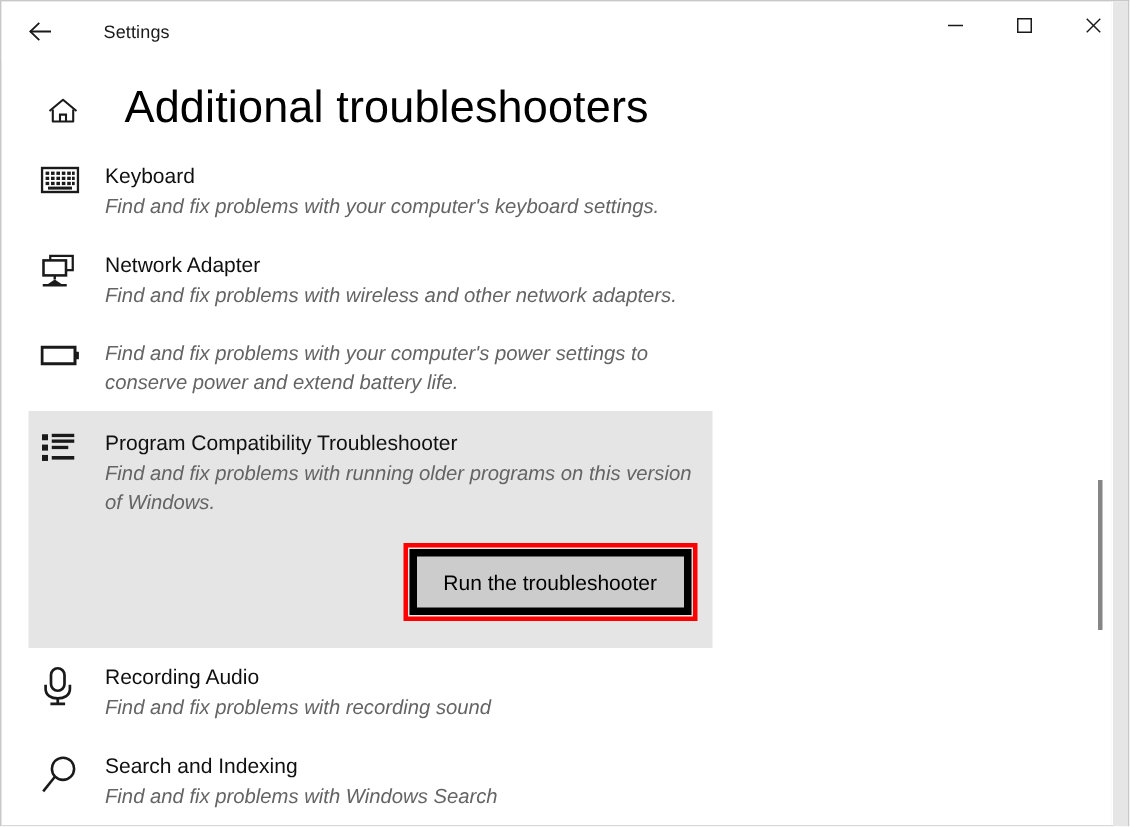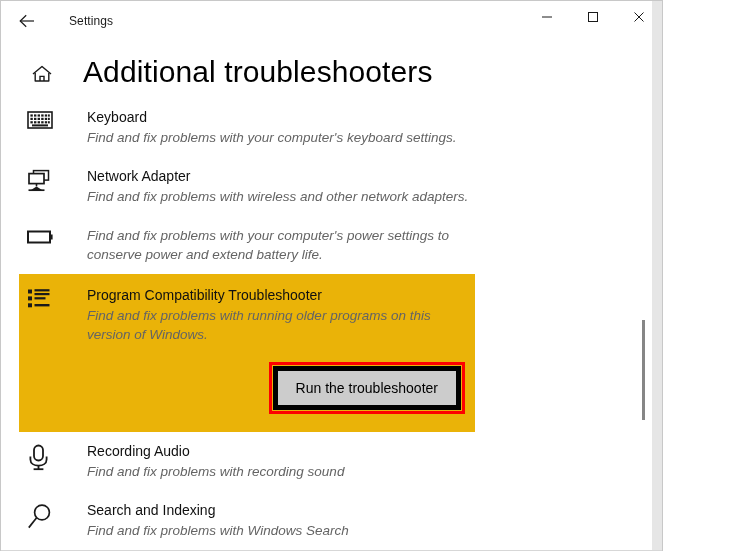--- a/index.html
+++ b/index.html
@@ -6,21 +6,21 @@
     margin: 0;
     padding: 0;
     background: #ffffff;
   }
   body {
     font-family: "Liberation Sans", sans-serif;
     -webkit-font-smoothing: antialiased;
   }
   #app-window {
     position: relative;
-    width: 663px;
+    width: 753px;
     height: 551px;
     background: #ffffff;
     border-left: 1px solid #c8c8c8;
     border-top: 1px solid #c8c8c8;
     border-right: 1px solid #c8c8c8;
     box-sizing: border-box;
     overflow: hidden;
   }
 
   
@@ -96,39 +96,39 @@
   }
 
   .ts-item {
     display: flex;
     align-items: flex-start;
     padding: 10px 0 10px 8px;
     width: 456px;
     box-sizing: border-box;
   }
   .ts-item.selected {
-    background: #eab308;
+    background: #e5e5e5;
     display: block;
     padding: 0;
   }
   .ts-item.selected .row-inner {
     display: flex;
     align-items: flex-start;
     padding: 12px 0 4px 8px;
   }
   .icon-box {
     width: 38px;
     min-width: 38px;
     display: flex;
     justify-content: flex-start;
     align-items: flex-start;
     padding-top: 2px;
   }
   .icon-box svg { display: block; }
-  .text-box { padding-left: 5px; margin-left: 17px; }
+  .text-box { padding-left: 5px; }
   .ts-title {
     font-size: 14px;
     color: #101010;
     line-height: 18px;
     margin-bottom: 2px;
   }
   .ts-desc {
     font-size: 13.5px;
     color: #646464;
     line-height: 19px;

